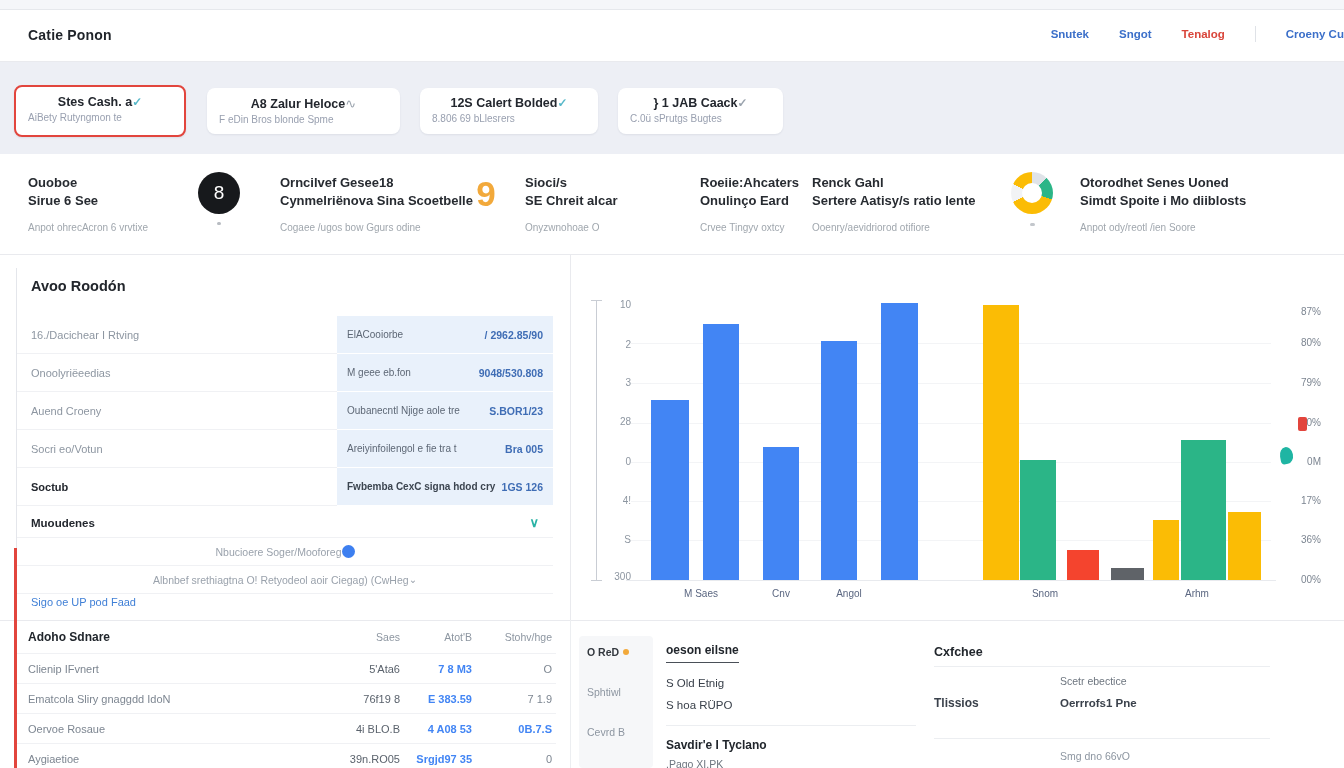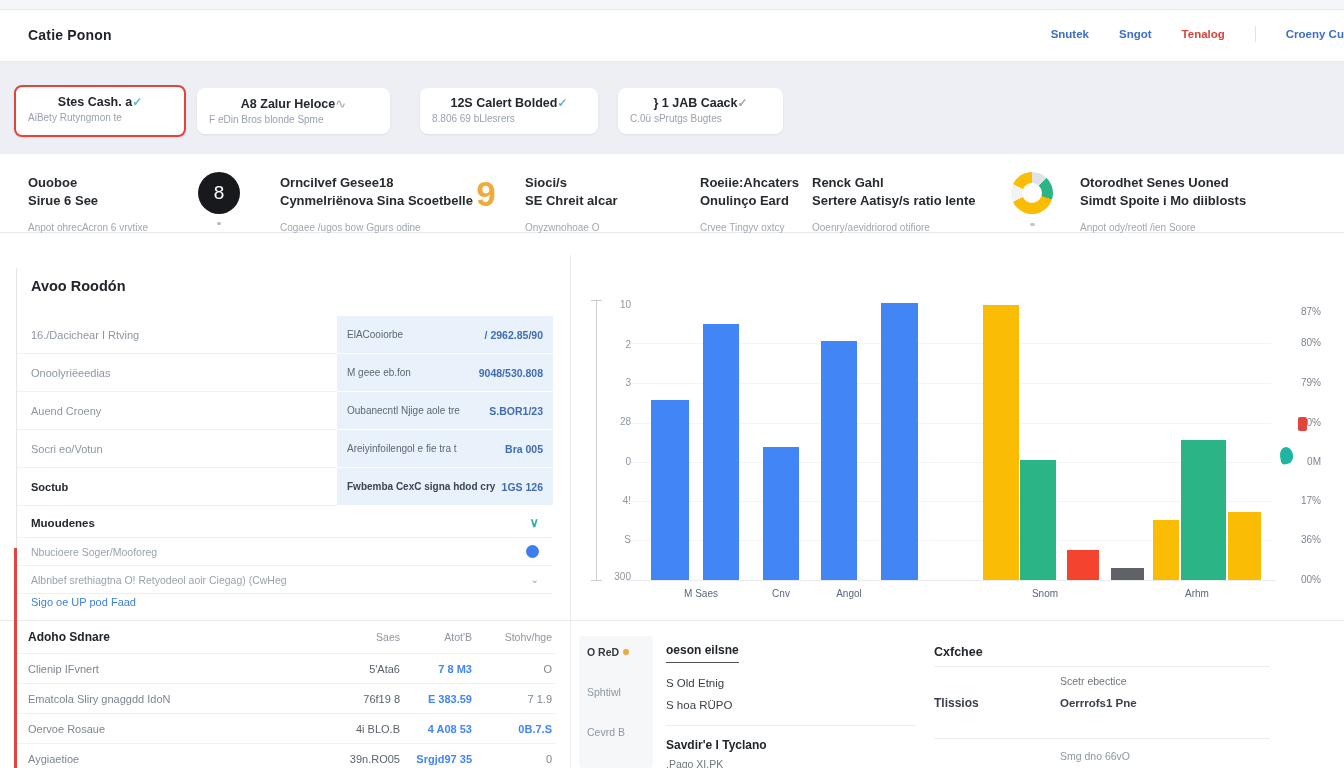--- a/index.html
+++ b/index.html
@@ -24,21 +24,21 @@
   .card { position:absolute; background:#fff; border-radius:8px; box-shadow:0 1px 2px rgba(30,40,60,.08); padding:8px 12px; }
   .card.hl { border:2px solid #e2453d; }
   .card-top { display:flex; justify-content:center; align-items:center; }
   .card-title { font-size:12.5px; font-weight:800; color:#23272e; }
   .card-sub { font-size:10px; color:#99a0b0; margin-top:3px; }
   .check { font-size:12px; color:#57b8c9; font-weight:700; }
   .check.gray { color:#9aa3ad; }
   .squig { font-size:13px; color:#9aa3ad; }
 
   
-  .features { left:0; top:154px; width:1344px; height:79px; background:#fff; border-bottom:1px solid #e9eaee; }
+  .features { left:0; top:154px; width:1344px; height:101px; background:#fff; border-bottom:1px solid #e9eaee; }
   .feat { position:absolute; top:20px; }
   .feat-t { font-size:13px; font-weight:800; color:#272b31; line-height:18px; }
   .feat-s { font-size:10px; color:#a0a7ae; margin-top:12px; }
   .badge-black { position:absolute; left:198px; top:18px; width:42px; height:42px; border-radius:50%; background:#17191c;
                  color:#fff; font-size:19px; font-weight:300; display:flex; align-items:center; justify-content:center; }
   .badge-black-dot { position:absolute; left:217px; top:68px; width:4px; height:3px; background:#b8bcc2; border-radius:2px; }
   .badge-flame { position:absolute; left:474px; top:20px; width:24px; height:40px; font-size:35px; font-weight:700; color:#f2a93b;
                  line-height:40px; text-align:center; }
   .badge-donut { position:absolute; left:1011px; top:18px; width:42px; height:42px; border-radius:50%;
                  background:conic-gradient(#dfe3e8 0 12%, #2bb587 12% 30%, #fbbc05 30% 68%, #f2f3f5 68% 82%, #fbbc05 82% 100%); }
@@ -54,21 +54,21 @@
   .form-row.bold .fr-label { color:#23272e; font-weight:700; }
   .fr-cell { width:216px; margin-right:20px; background:#e9f1fb; display:flex; align-items:center; justify-content:space-between;
              padding:0 10px; border-bottom:1px solid #fff; }
   .fr-field { font-size:10px; color:#5d6775; }
   .form-row.bold .fr-field { color:#3c4550; font-weight:700; }
   .fr-value { font-size:10.5px; color:#3f6db5; font-weight:600; white-space:nowrap; }
   .fp-section { position:absolute; left:0; top:240px; width:536px; height:30px; display:flex; align-items:center;
                 justify-content:space-between; padding:0 14px; border-bottom:1px solid #f0f1f4; }
   .fp-section-title { font-size:11.5px; font-weight:800; color:#23272e; }
   .chev-teal { color:#2ab3a6; font-size:13px; font-weight:700; }
-  .opt-row { position:absolute; left:0; width:536px; height:28px; display:flex; align-items:center; justify-content:space-between;
+  .opt-row { position:absolute; left:0; width:536px; height:28px; display:flex; align-items:center; justify-content:center;
              padding:0 14px; border-bottom:1px solid #f0f1f4; }
   .opt-label { font-size:10.5px; color:#9aa2ac; }
   .dot-blue { width:13px; height:13px; border-radius:50%; background:#3d7ff0; }
   .tiny-mark { font-size:10px; color:#9aa2ac; }
   .fp-link { position:absolute; left:14px; top:328px; font-size:11px; color:#3f7fd6; cursor:pointer; }
 
   
   .chart-panel { left:570px; top:255px; width:774px; height:365px; background:#fff; border-left:1px solid #e9eaee; }
   .y-axis-line { position:absolute; left:25px; top:45px; width:1px; height:280px; background:#c9cdd4; }
   .y-tick { position:absolute; left:20px; width:11px; height:1px; background:#c9cdd4; }
@@ -139,21 +139,21 @@
   </div>
 
   <div class="abs cards-row">
     <div class="card hl" style="left:14px; top:23px; width:172px; height:52px;">
       <div class="card-top">
         <span class="card-title">Stes Cash. a</span>
         <span class="check">✓</span>
       </div>
       <div class="card-sub">AiBety Rutyngmon te</div>
     </div>
-    <div class="card" style="left:197px; top:26px; width:193px; height:46px;">
+    <div class="card" style="left:207px; top:26px; width:193px; height:46px;">
       <div class="card-top">
         <span class="card-title">A8  Zalur Heloce</span>
         <span class="squig">∿</span>
       </div>
       <div class="card-sub">F eDin Bros blonde Spme</div>
     </div>
     <div class="card" style="left:420px; top:26px; width:178px; height:46px;">
       <div class="card-top">
         <span class="card-title">12S Calert Bolded</span>
         <span class="check">✓</span>

